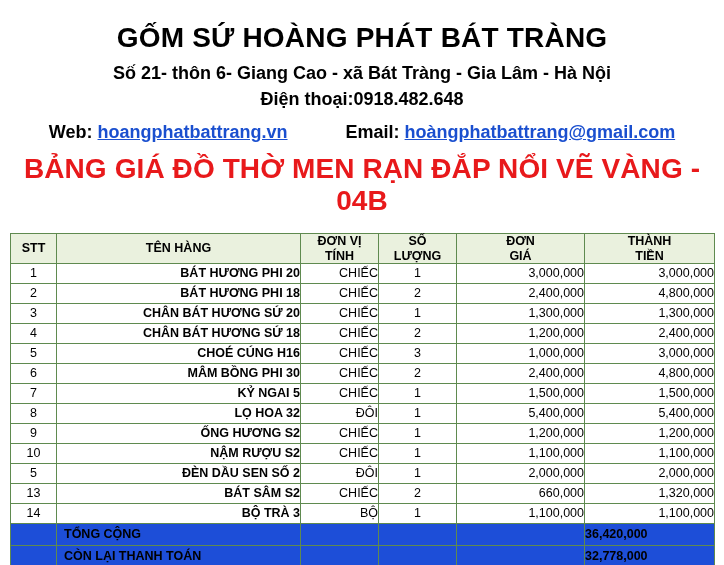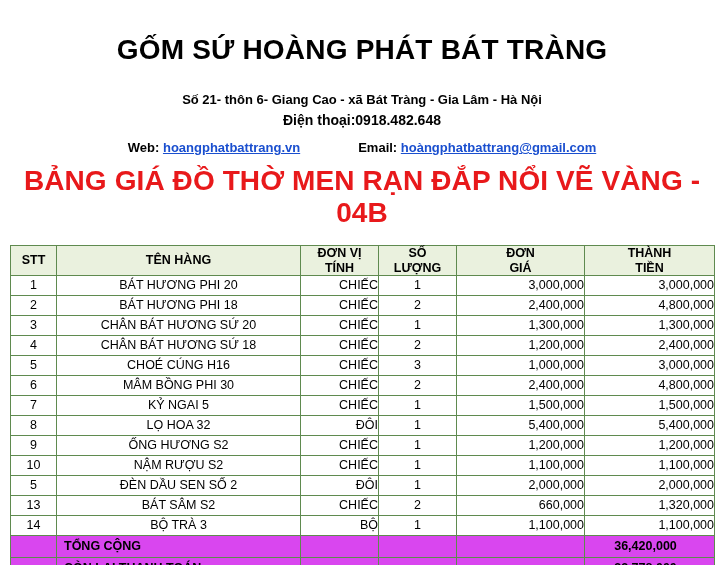--- a/index.html
+++ b/index.html
@@ -12,45 +12,45 @@
     background: #ffffff;
     font-family: "Liberation Sans", sans-serif;
     color: #000000;
     overflow: hidden;
   }
   .page {
     width: 724px;
     height: 565px;
     position: relative;
     box-sizing: border-box;
-    padding: 12px 10px;
+    padding: 0 10px;
   }
   .header {
     text-align: center;
     padding-top: 22px;
   }
   .shop-title {
     font-size: 28px;
     font-weight: bold;
     letter-spacing: 0.2px;
     line-height: 1.15;
   }
   .shop-address {
-    font-size: 13px;
-    font-weight: bold;
-    margin-top: 26px;
+    font-size: 18px;
+    font-weight: bold;
+    margin-top: 9px;
   }
   .shop-phone {
-    font-size: 14px;
+    font-size: 18px;
     font-weight: bold;
     margin-top: 5px;
   }
   .contact-row {
     margin-top: 12px;
-    font-size: 13px;
+    font-size: 18px;
     font-weight: bold;
     display: flex;
     justify-content: center;
     gap: 58px;
   }
   .contact-row .web-label { }
   .contact-row .link-text {
     color: #1a4fcf;
     text-decoration: underline;
   }
@@ -85,37 +85,37 @@
     height: 22px;
   }
   .col-stt { width: 46px; }
   .col-name { width: 244px; }
   .col-unit { width: 78px; }
   .col-qty { width: 78px; }
   .col-price { width: 128px; }
   .col-total { width: 130px; }
 
   td.c-stt { text-align: center; }
-  td.c-name { text-align: center; padding-left: 7px; }
+  td.c-name { text-align: right; padding-left: 7px; font-weight: bold; }
   td.c-unit { text-align: right; }
   td.c-qty { text-align: center; }
   td.c-price { text-align: right; padding-right: 8px; }
   td.c-total { text-align: right; padding-right: 8px; }
 
   tr.summary td {
-    background: #d946ef;
+    background: #1d4ed8;
     font-weight: bold;
     height: 21px;
   }
   tr.summary td.c-name {
     text-align: left;
     padding-left: 7px;
   }
   tr.summary td.c-total {
-    text-align: center;
+    text-align: left;
     padding-right: 8px;
   }
   .hdr-two-line span { display: block; }
 </style>
 </head>
 <body>
 
 <div class="page">
 
   <div class="header">

